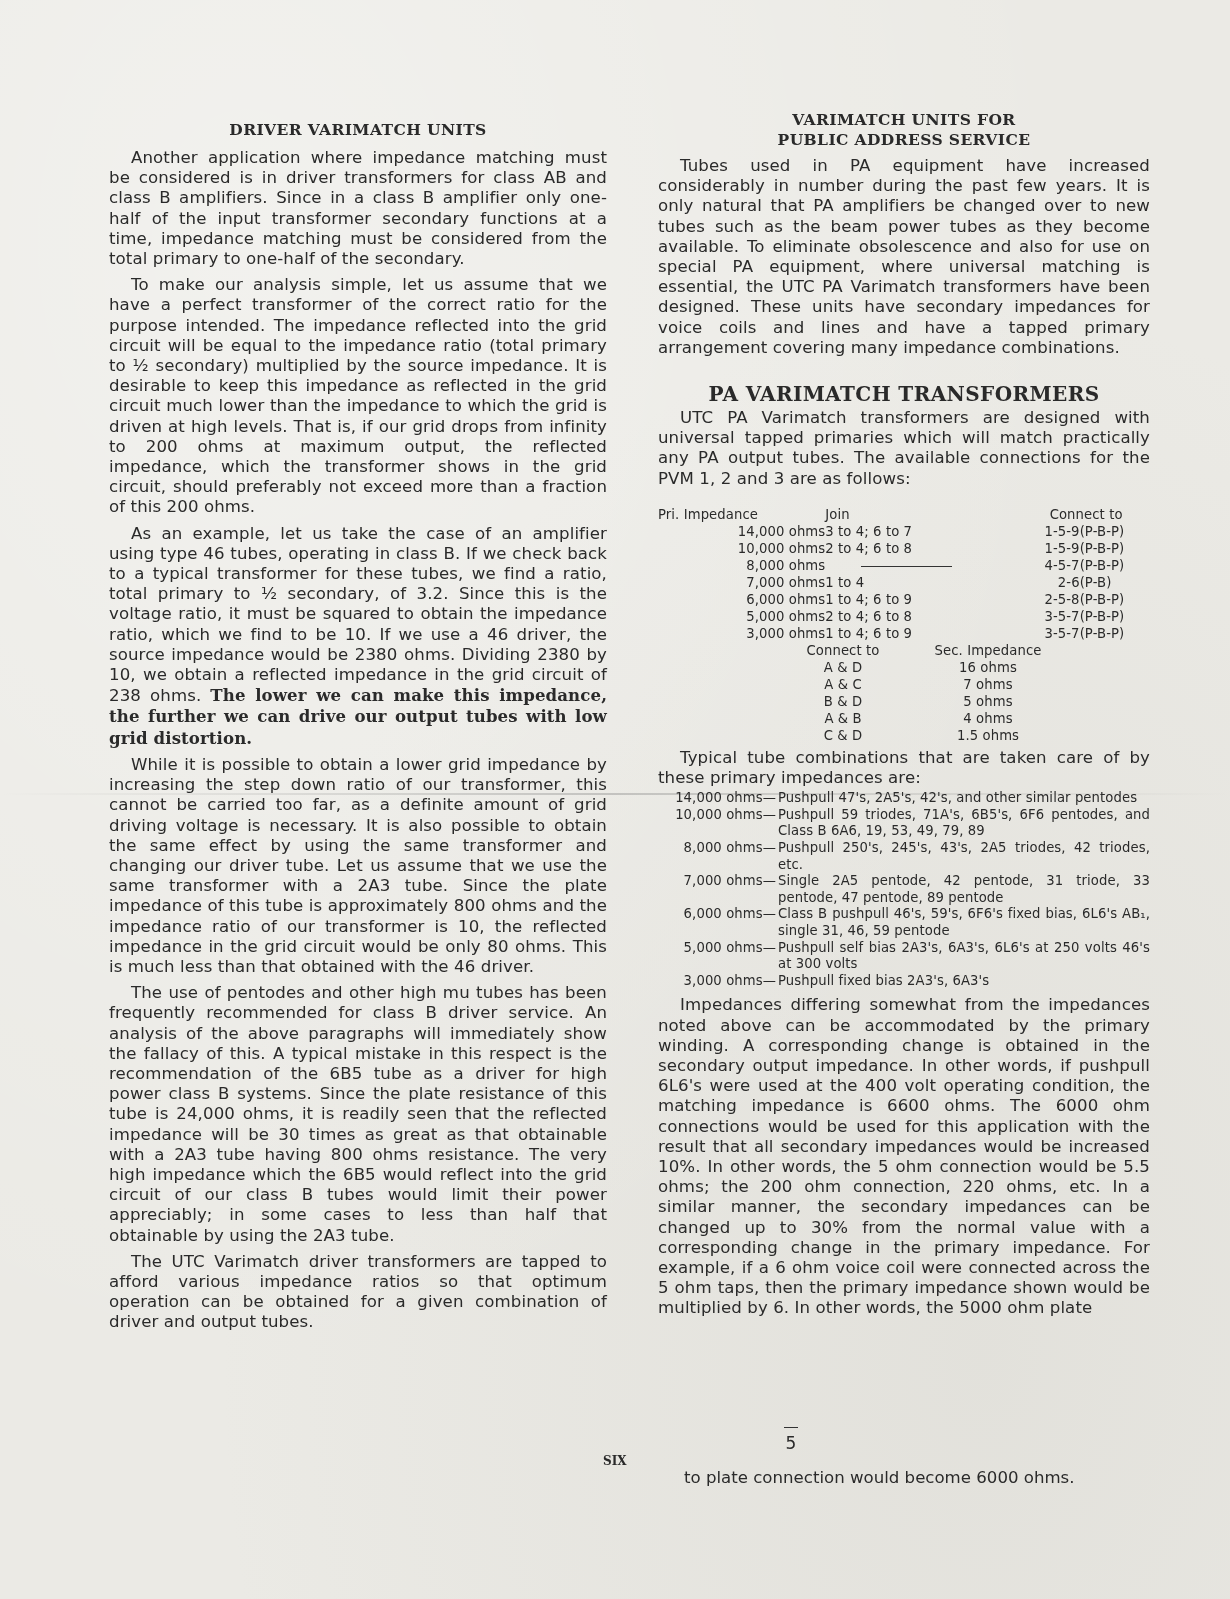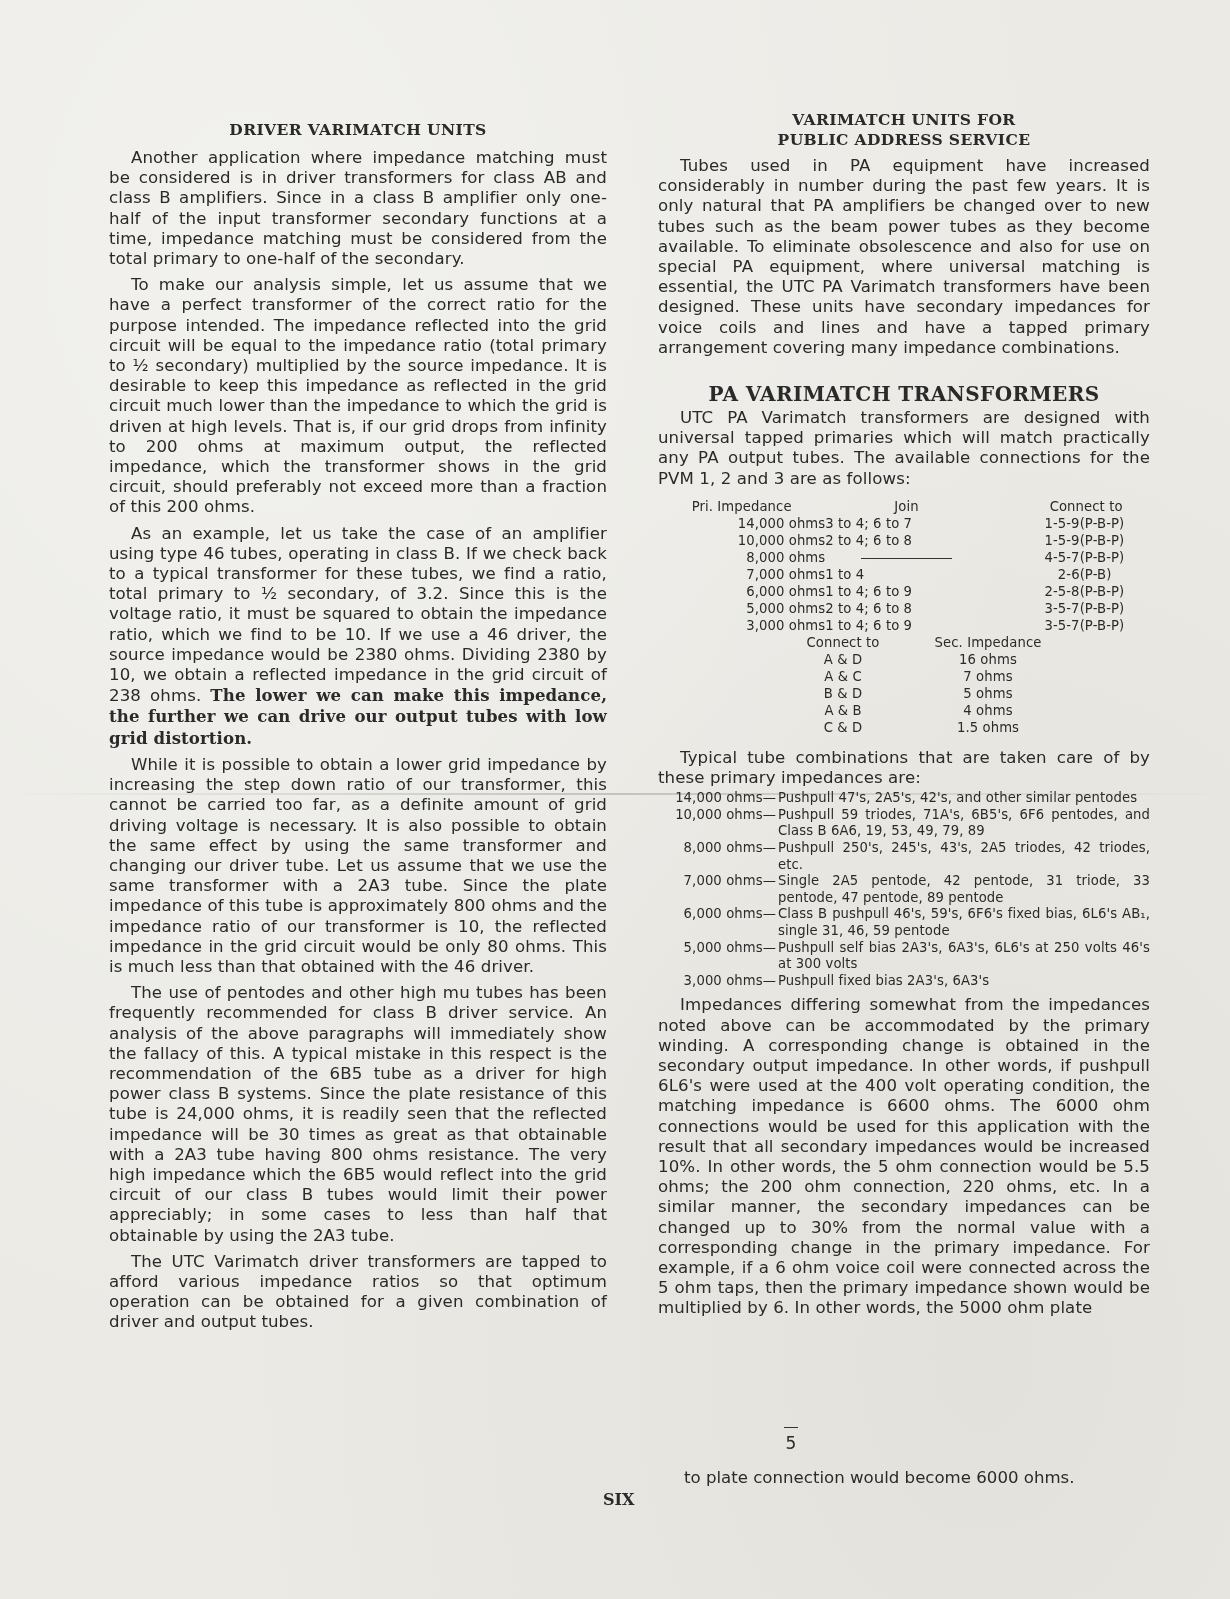--- a/index.html
+++ b/index.html
@@ -47,21 +47,21 @@
   }
   .bold { font-weight: bold; font-family: "DejaVu Serif", serif; }
   .conn-table {
     font-size: 13.2px;
     line-height: 17px;
     margin: 4px 0 0 0;
     width: 100%;
     border-collapse: collapse;
   }
   .conn-table td, .conn-table th { padding: 0; font-weight: normal; white-space: nowrap; }
-  .conn-table th { text-align: center; }
+  .conn-table th { text-align: left; }
   .c1 { text-align: right; width: 34%; }
   .c2 { text-align: left; width: 33%; }
   .c3 { text-align: left; padding-left: 40px !important; }
   .c3 span.code { display: inline-block; width: 52px; text-align: right; margin-right: 0; }
   .rule-cell { position: relative; }
   .rule-cell::after {
     content: ""; position: absolute; left: 22%; right: 22%; top: 9px;
     border-top: 1.5px solid #333;
   }
   .sec-table { font-size: 13.2px; line-height: 17px; border-collapse: collapse; margin: 0 0 0 120px; }
@@ -77,22 +77,22 @@
     font-size: 17px; width: 30px; text-align: center;
   }
   .page-num::before {
     content: ""; position: absolute; left: 8px; right: 8px; top: -6px;
     border-top: 1.5px solid #333;
   }
   .footer-line {
     position: absolute; left: 684px; top: 1468px; font-size: 16.6px;
   }
   .folio {
-    position: absolute; left: 603px; top: 1490px;
-    font-family: "DejaVu Serif", serif; font-weight: bold; font-size: 16px;
+    position: absolute; left: 603px; top: 1454px;
+    font-family: "DejaVu Serif", serif; font-weight: bold; font-size: 12px;
   }
 </style>
 </head>
 <body>
 
 <div class="page">
   <div class="fold" style="top:793px;"></div>
 
   <div class="col left" style="top:120px;">
     <h2 class="heading">DRIVER VARIMATCH UNITS</h2>
@@ -109,21 +109,21 @@
   </div>
 
   <div class="col right" style="top:110px;">
     <h2 class="heading">VARIMATCH UNITS FOR</h2>
     <h2 class="heading">PUBLIC ADDRESS SERVICE</h2>
     <div style="height:6px"></div>
     <p class="para">Tubes used in PA equipment have increased considerably in number during the past few years. It is only natural that PA amplifiers be changed over to new tubes such as the beam power tubes as they become available. To eliminate obsolescence and also for use on special PA equipment, where universal matching is essential, the UTC PA Varimatch transformers have been designed. These units have secondary impedances for voice coils and lines and have a tapped primary arrangement covering many impedance combinations.</p>
     <div style="height:20px"></div>
     <h2 class="heading" style="font-size:20px;">PA VARIMATCH TRANSFORMERS</h2>
     <div style="height:4px"></div>
-    <p class="para" style="margin-bottom:9px;">UTC PA Varimatch transformers are designed with universal tapped primaries which will match practically any PA output tubes. The available connections for the PVM 1, 2 and 3 are as follows:</p>
+    <p class="para" style="margin-bottom:17px;">UTC PA Varimatch transformers are designed with universal tapped primaries which will match practically any PA output tubes. The available connections for the PVM 1, 2 and 3 are as follows:</p>
 
     <table class="conn-table">
       <thead>
         <tr>
           <th class="c1">Pri. Impedance</th>
           <th class="c2">Join</th>
           <th class="c3" style="text-align:left;padding-left:62px !important;">Connect to</th>
         </tr>
       </thead>
       <tbody>
@@ -189,21 +189,21 @@
           <td class="s1">A &amp; B</td>
           <td class="s2">4 ohms</td>
         </tr>
         <tr>
           <td class="s1">C &amp; D</td>
           <td class="s2">1.5 ohms</td>
         </tr>
       </tbody>
     </table>
 
-    <p class="para" style="margin-top:12px;margin-bottom:0;">Typical tube combinations that are taken care of by these primary impedances are:</p>
+    <p class="para" style="margin-top:4px;margin-bottom:0;">Typical tube combinations that are taken care of by these primary impedances are:</p>
 
     <div class="tube-list">
       <div class="tube-row">
         <span class="tube-imp">14,000 ohms—</span>
         <span class="tube-desc">Pushpull 47's, 2A5's, 42's, and other similar pentodes</span>
       </div>
       <div class="tube-row">
         <span class="tube-imp">10,000 ohms—</span>
         <span class="tube-desc">Pushpull 59 triodes, 71A's, 6B5's, 6F6 pentodes, and Class B 6A6, 19, 53, 49, 79, 89</span>
       </div>

